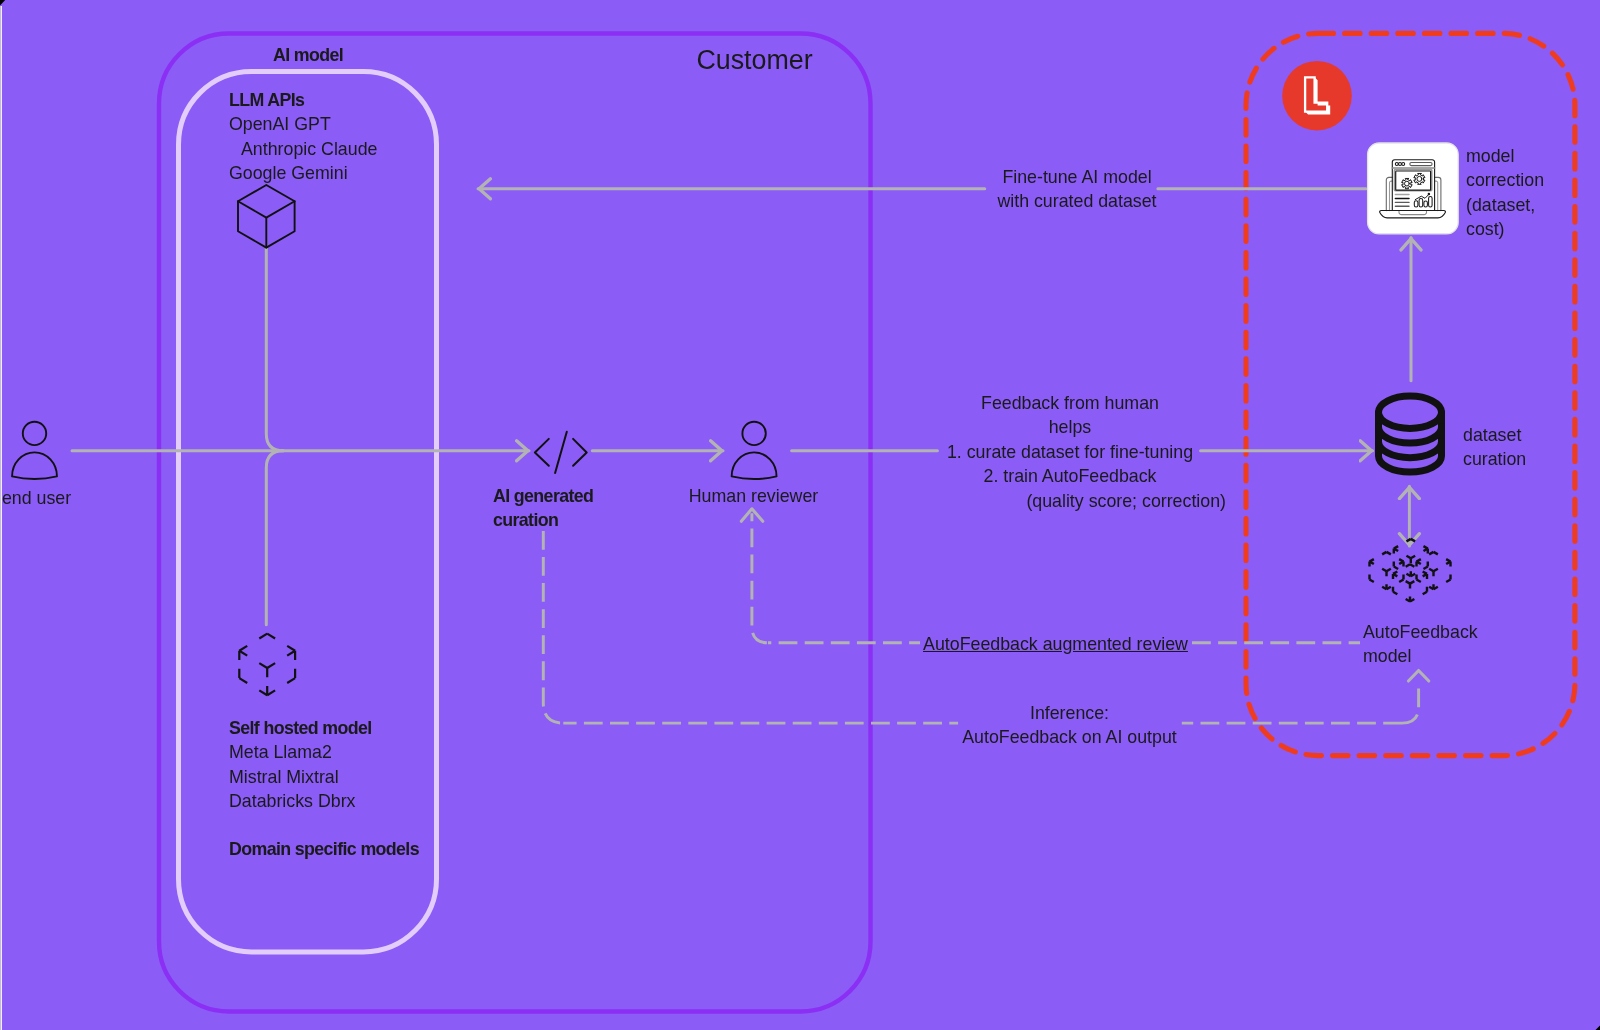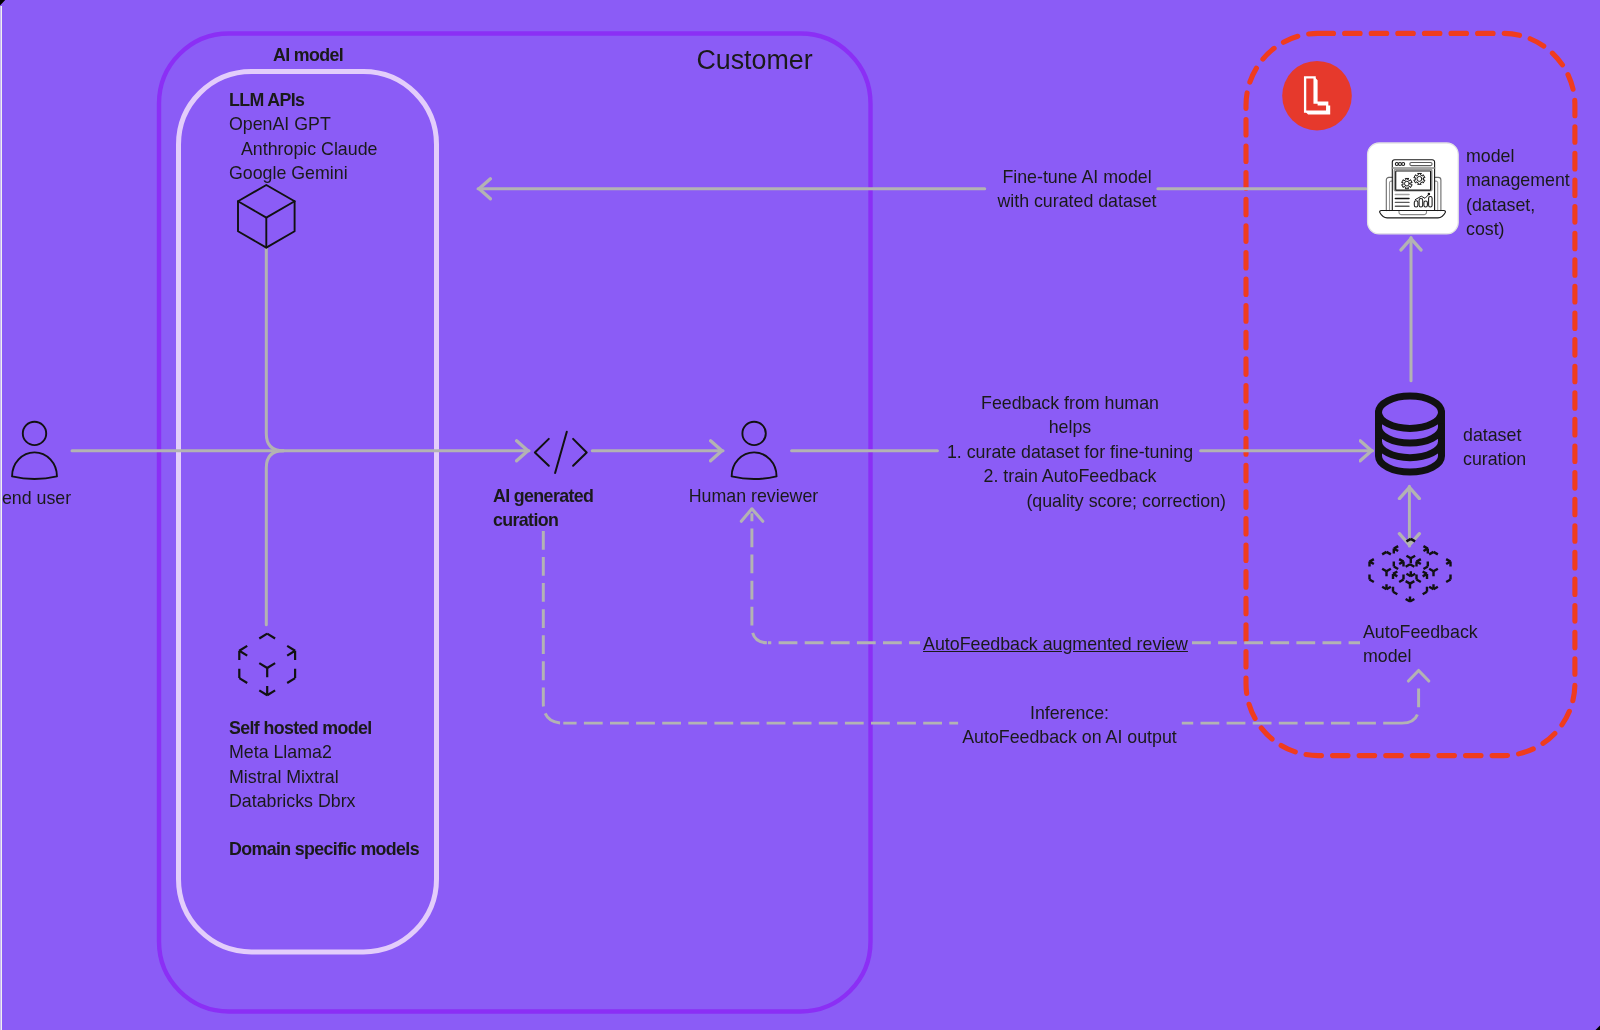--- a/index.html
+++ b/index.html
@@ -230,21 +230,21 @@
 <div class="tx ctr" style="left:914px;top:415.4px;width:312px;">helps</div>
 <div class="tx ctr" style="left:914px;top:439.8px;width:312px;">1. curate dataset for fine-tuning</div>
 <div class="tx ctr" style="left:914px;top:464.2px;width:312px;">2. train AutoFeedback</div>
 <div class="tx ctr" style="left:914px;top:488.6px;width:312px;text-align:right;">(quality score; correction)</div>
 
 <div class="tx ctr" style="left:910.5px;top:631.5px;width:290px;text-decoration:underline;">AutoFeedback augmented review</div>
 <div class="tx ctr" style="left:944.5px;top:701px;width:250px;">Inference:</div>
 <div class="tx ctr" style="left:944.5px;top:725.4px;width:250px;">AutoFeedback on AI output</div>
 
 <div class="tx" style="left:1466px;top:144px;">model</div>
-<div class="tx" style="left:1466px;top:168.4px;">management</div>
+<div class="tx" style="left:1466px;top:168.4px;">correction</div>
 <div class="tx" style="left:1466px;top:192.8px;">(dataset,</div>
 <div class="tx" style="left:1466px;top:217.2px;">cost)</div>
 
 <div class="tx" style="left:1463px;top:423px;text-align:right;">dataset</div>
 <div class="tx" style="left:1463px;top:447.4px;">curation</div>
 
 <div class="tx" style="left:1363px;top:619.5px;">AutoFeedback</div>
 <div class="tx" style="left:1363px;top:643.9px;">model</div>
 
 </div>

